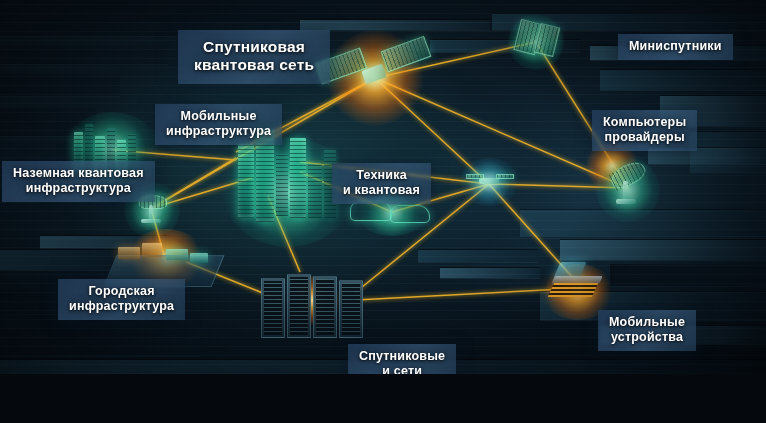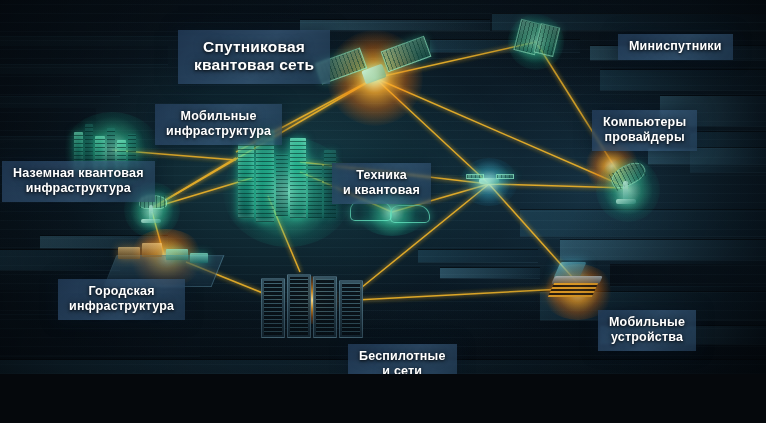--- a/index.html
+++ b/index.html
@@ -371,16 +371,16 @@
 
   <div class="label sm center" style="left:332px;top:163px;">Техника
 и квантовая</div>
 
   <div class="label sm center" style="left:58px;top:279px;">Городская
 инфраструктура</div>
 
   <div class="label sm center" style="left:598px;top:310px;">Мобильные
 устройства</div>
 
-  <div class="label sm center" style="left:348px;top:344px;">Беспилотные
+  <div class="label sm center" style="left:348px;top:344px;">Спутниковые
 и сети</div>
 
 </div>
 
 </body></html>

